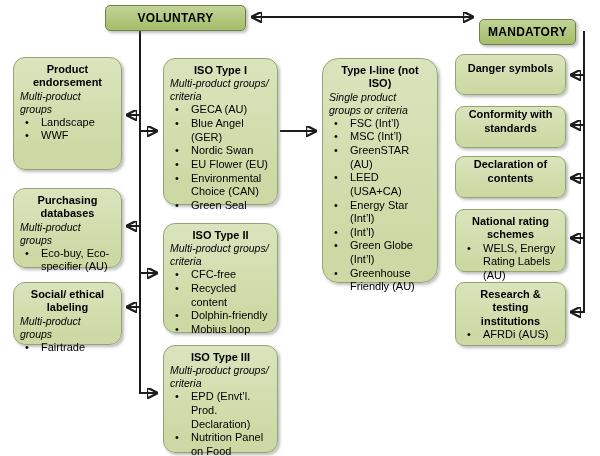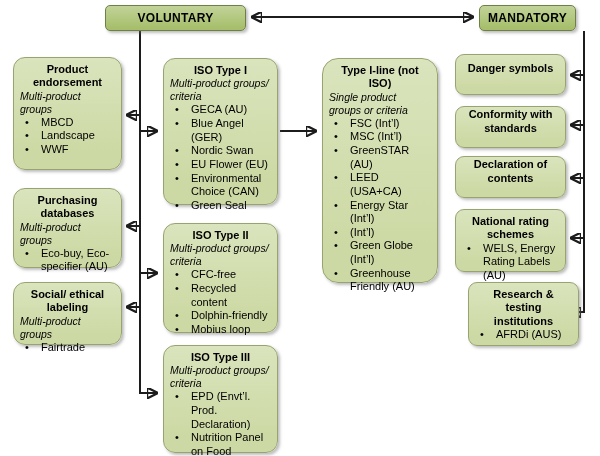--- a/index.html
+++ b/index.html
@@ -66,29 +66,28 @@
     <path d="M584,31 L584,312 L571,312" marker-end="url(#arr)"></path>
     <line x1="584" y1="75" x2="571" y2="75" marker-end="url(#arr)"></line>
     <line x1="584" y1="125" x2="571" y2="125" marker-end="url(#arr)"></line>
     <line x1="584" y1="178" x2="571" y2="178" marker-end="url(#arr)"></line>
     <line x1="584" y1="238" x2="571" y2="238" marker-end="url(#arr)"></line>
   </svg>
 
   <div class="hdr-box" style="left:105px;top:5px;width:141px;height:26px;align-items:center;">
     <span>VOLUNTARY</span>
   </div>
-  <div class="hdr-box" style="left:479px;top:5px;width:97px;height:26px;text-align:center;">
+  <div class="hdr-box" style="left:479px;top:19px;width:97px;height:26px;text-align:center;">
     <span>MANDATORY</span>
   </div>
 
   <div class="box" style="left:13px;top:57px;width:109px;height:113px;">
     <div class="box-title">Product endorsement</div>
     <div class="box-subtitle">Multi-product groups</div>
     <ul class="box-bullets">
-      <li>MBCD</li>
       <li>Landscape</li>
       <li>WWF</li>
     </ul>
   </div>
 
   <div class="box" style="left:13px;top:188px;width:109px;height:80px;">
     <div class="box-title">Purchasing databases</div>
     <div class="box-subtitle">Multi-product groups</div>
     <ul class="box-bullets">
       <li>Eco-buy, Eco-specifier (AU)</li>
@@ -163,20 +162,20 @@
     <div class="box-title">Conformity with standards</div>
   </div>
 
   <div class="box rt" style="left:455px;top:209px;width:111px;height:63px;">
     <div class="box-title">National rating schemes</div>
     <ul class="box-bullets">
       <li>WELS, Energy Rating Labels (AU)</li>
     </ul>
   </div>
 
-  <div class="box rt" style="left:455px;top:282px;width:111px;height:64px;margin-left:13px;">
+  <div class="box rt" style="left:455px;top:282px;width:111px;height:64px;">
     <div class="box-title">Research &amp; testing institutions</div>
     <ul class="box-bullets">
       <li>AFRDi (AUS)</li>
     </ul>
   </div>
 
 </div>
 
 </body></html>

